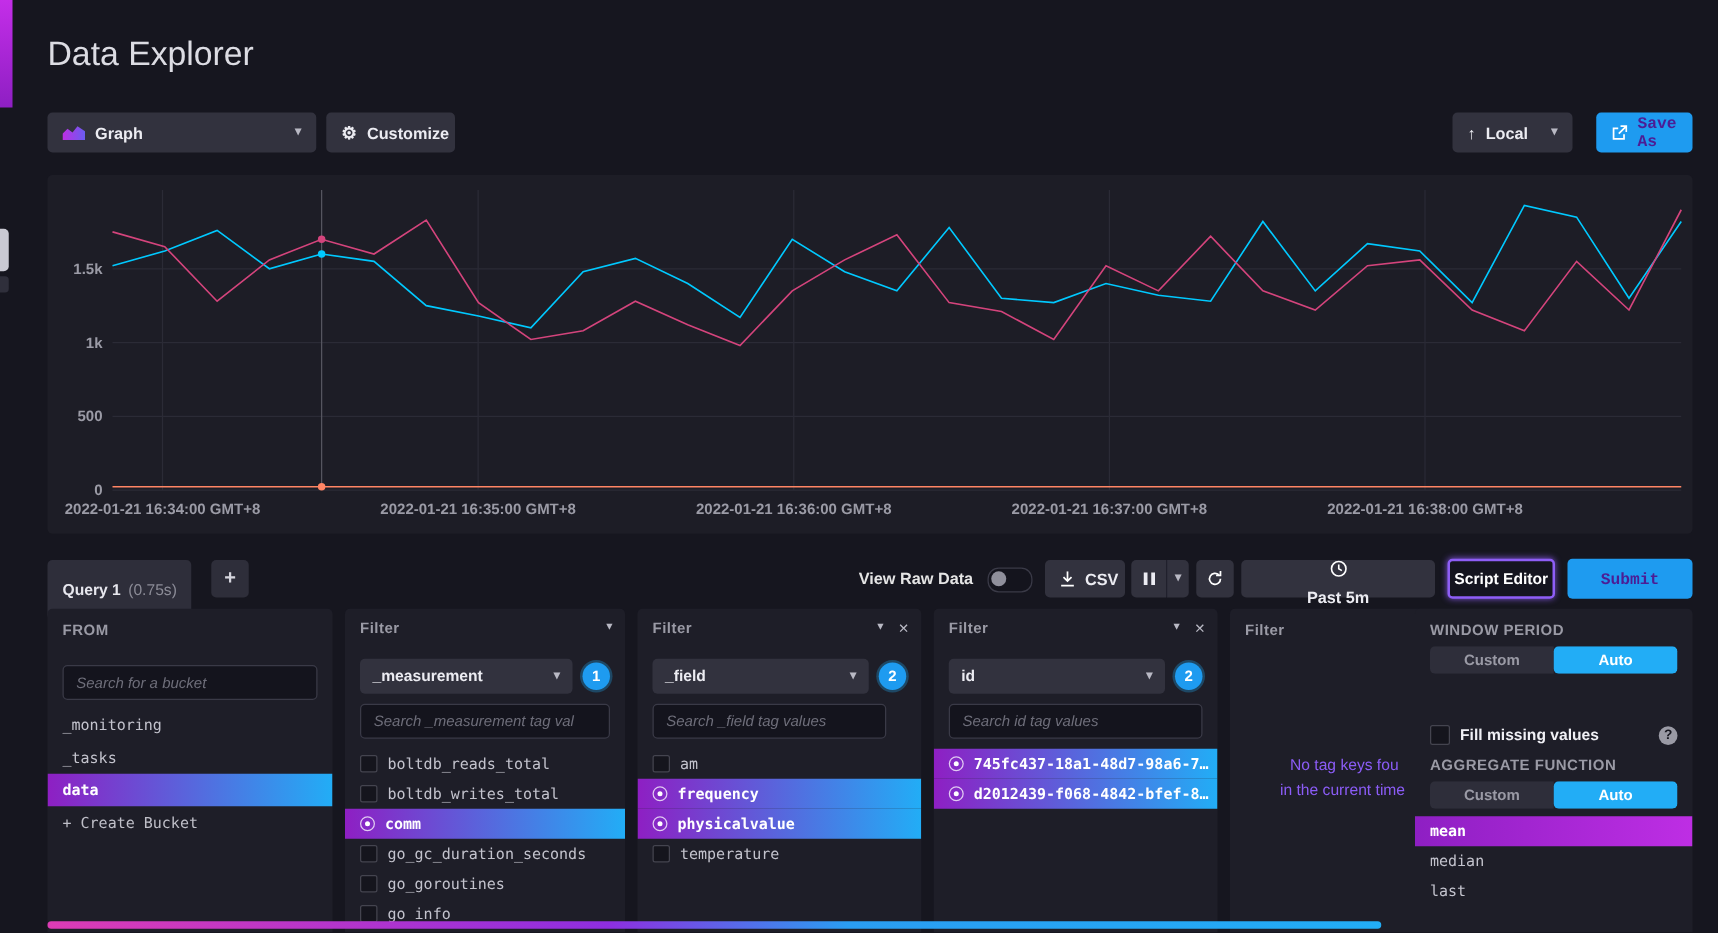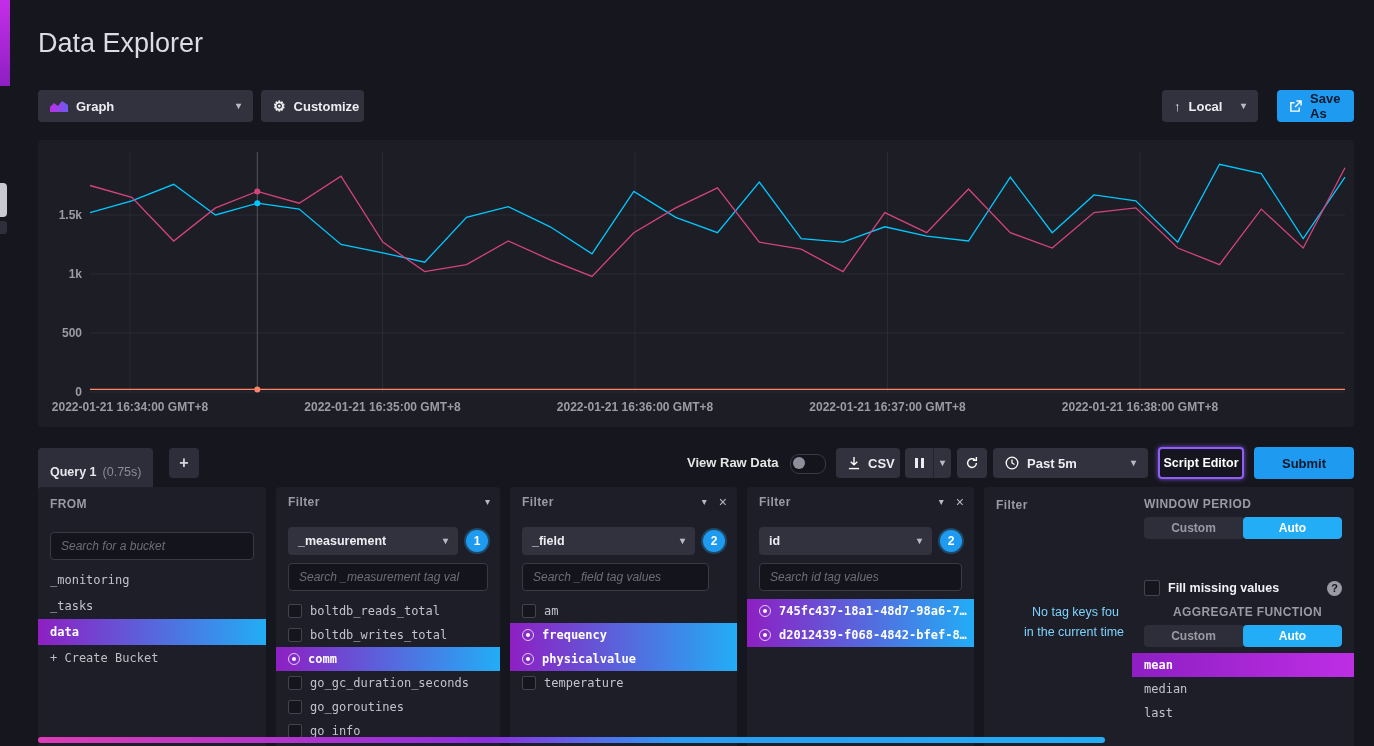--- a/index.html
+++ b/index.html
@@ -7,21 +7,21 @@
        font-family:"Liberation Sans",sans-serif;color:#e7e7ee;}
   .abs{position:absolute;}
   
   .nav-accent{left:0;top:0;width:10px;height:86px;background:linear-gradient(180deg,#c42ee8,#8e1fc3);}
   .handle-light{left:0;top:183px;width:7px;height:34px;background:#c9c9d3;border-radius:0 4px 4px 0;}
   .handle-dark{left:0;top:221px;width:7px;height:13px;background:#2f2f3b;border-radius:0 3px 3px 0;}
   .page-title{left:38px;top:28px;font-size:27px;font-weight:500;color:#dcdce3;}
   
   .btn{display:flex;align-items:center;gap:8px;background:#32323e;border-radius:4px;height:32px;
        padding:0 12px;font-size:13px;font-weight:700;color:#ececf2;cursor:pointer;box-sizing:border-box;}
-  .btn.blue{background:#1E9BF0;color:#0f172a;}
+  .btn.blue{background:#1E9BF0;color:#4c1d95;font-family:Liberation Mono, monospace;}
   .chev{font-size:10px;color:#b9b9c4;line-height:1;}
   .spacer{flex:1;}
   
   .chart-panel{left:38px;top:140px;width:1316px;height:287px;background:#1d1d26;border-radius:4px;}
   
   .qtab{left:38px;top:448px;height:48px;background:#2e2e3a;border-radius:4px;display:flex;align-items:center;
         gap:6px;padding:0 12px;font-size:12.5px;font-weight:700;cursor:pointer;}
   .qtab .dur{color:#8b8b96;font-weight:400;}
   .plusbtn{left:169px;top:448px;width:30px;height:30px;background:#2e2e3a;border-radius:4px;display:flex;
         align-items:center;justify-content:center;font-size:16px;font-weight:700;color:#d5d5dd;cursor:pointer;}
@@ -53,21 +53,21 @@
   .dot::after{content:"";position:absolute;left:3px;top:3px;right:3px;bottom:3px;background:#fff;border-radius:50%;}
   .dd{display:flex;align-items:center;background:#32323e;border-radius:4px;height:28px;padding:0 10px;
         font-size:12.5px;font-weight:700;color:#ececf2;cursor:pointer;box-sizing:border-box;}
   .badge{width:22px;height:22px;border-radius:50%;background:#1E9BF0;color:#fff;font-size:12px;font-weight:700;
         display:flex;align-items:center;justify-content:center;box-shadow:0 0 0 2px rgba(34,173,246,.3);}
   .xclose{font-size:14px;color:#b9b9c4;cursor:pointer;line-height:1;}
   .seg{display:flex;height:22px;border-radius:4px;overflow:hidden;}
   .seg .s{flex:1;display:flex;align-items:center;justify-content:center;font-size:12px;font-weight:700;
         background:#2e2e3a;color:#9a9aa5;cursor:pointer;}
   .seg .s.active{background:#22ADF6;color:#fff;border-radius:4px;}
-  .muted{color:#7dd3fc;font-size:12.5px;}
+  .muted{color:#8b5cf6;font-size:12.5px;}
   .help{width:15px;height:15px;border-radius:50%;background:#9a9aa5;color:#16161f;font-size:11px;font-weight:700;
         display:flex;align-items:center;justify-content:center;cursor:pointer;}
   .fillrow{display:flex;align-items:center;gap:8px;}
   .cb2{width:14px;height:14px;border:1px solid #44444f;background:#15151d;border-radius:2px;flex:none;cursor:pointer;}
   .filllabel{font-size:12.5px;font-weight:700;color:#f0f0f5;}
   .scrollbar{left:38px;top:737px;width:1067px;height:6px;border-radius:3px;z-index:20;
         background:linear-gradient(90deg,#dd3cb5,#8e2ee0 42%,#2a9df2 60%,#22ADF6);}
   .opts{z-index:5;}
 </style>
 </head>
@@ -183,21 +183,21 @@
 
   <div class="abs btn h30" style="left:957px;width:30px;padding:0;justify-content:center;">
     <span style="display:flex;">
       <svg width="14" height="14" viewBox="0 0 16 16">
           <path d="M13 8a5 5 0 1 1-1.5-3.5" fill="none" stroke="#fff" stroke-width="1.6"></path>
       <path d="M13 1v4h-4" fill="none" stroke="#fff" stroke-width="1.6"></path>
         </svg>
     </span>
   </div>
 
-  <div class="abs btn h30" style="left:993px;width:155px;">
+  <div class="abs btn h30" style="left:993px;width:155px;flex-direction:column;">
     <span style="display:flex;">
       <svg width="14" height="14" viewBox="0 0 14 14">
           <circle cx="7" cy="7" r="5.8" stroke="#fff" stroke-width="1.3" fill="none"></circle>
       <path d="M7 3.5V7l2.5 1.5" stroke="#fff" stroke-width="1.3" fill="none"></path>
         </svg>
     </span>
     <span>Past 5m</span>
     <span class="spacer"></span>
     <span class="chev">▾</span>
   </div>
@@ -352,21 +352,21 @@
     <div class="seg abs" style="left:12px;right:12px;top:30px;">
       <div class="s">Custom</div>
       <div class="s active">Auto</div>
     </div>
     <div class="fillrow abs" style="left:12px;right:12px;top:93px;">
       <span class="cb2"></span>
       <span class="filllabel">Fill missing values</span>
       <span class="spacer"></span>
       <span class="help">?</span>
     </div>
-    <div class="phead abs" style="left:12px;top:118px;margin-left:29px;">AGGREGATE FUNCTION</div>
+    <div class="phead abs" style="left:12px;top:118px;">AGGREGATE FUNCTION</div>
     <div class="seg abs" style="left:12px;right:12px;top:138px;">
       <div class="s">Custom</div>
       <div class="s active">Auto</div>
     </div>
     <div class="abs" style="left:0;right:0;top:166px;">
       <div class="li purple">
         <span>mean</span>
       </div>
       <div class="li">
         <span>median</span>

